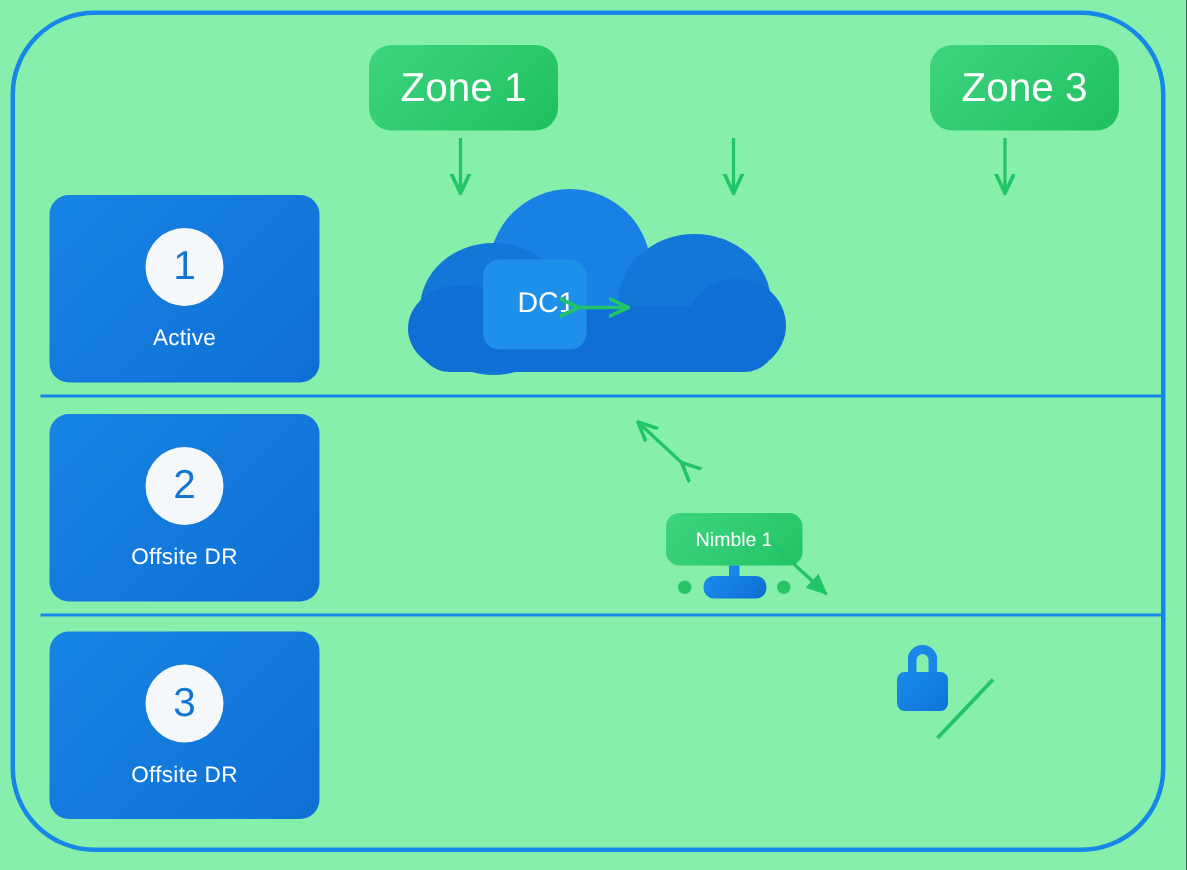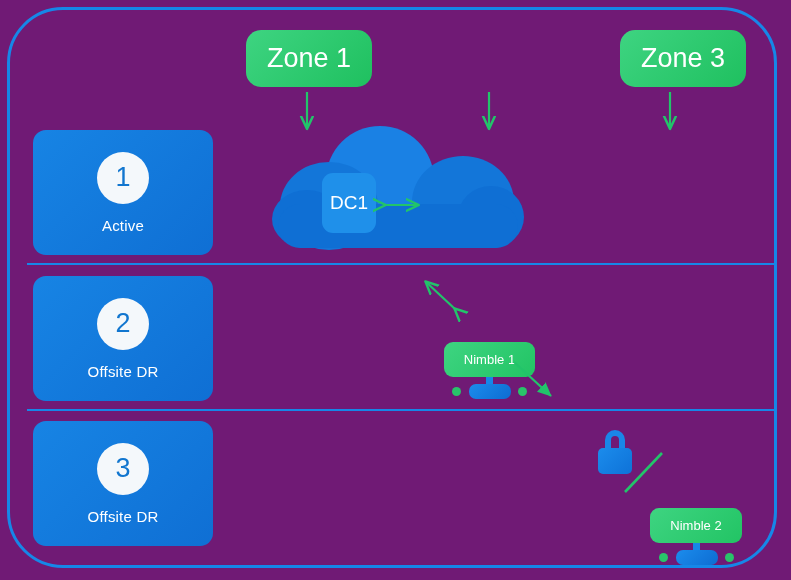--- a/index.html
+++ b/index.html
@@ -4,21 +4,21 @@
 <style>
   html, body {
     margin: 0;
     padding: 0;
     background: #000000;
   }
   #canvas {
     position: relative;
     width: 791px;
     height: 580px;
-    background: #701a75;
+    background: #86efac;
     overflow: hidden;
     font-family: "Liberation Sans", sans-serif;
   }
   
   .outer-frame {
     position: absolute;
     left: 7px;
     top: 7px;
     width: 770px;
     height: 561px;
@@ -136,21 +136,21 @@
     width: 54px;
     height: 60px;
     border-radius: 11px;
     background: #1f90ea;
     color: #ffffff;
     display: flex;
     align-items: center;
     justify-content: center;
     font-size: 19px;
   }
-  .dc-box.dc1 { left: 50px; top: 47px; }
+  .dc-box.dc1 { left: 50px; top: 47px; padding-left: 15px; }
   .dc-box.dc2 { left: 148px; top: 47px; }
 
   
   .nimble {
     position: absolute;
     margin-top: 24px;
   }
   .nimble .box {
     position: absolute;
     left: 0;
@@ -276,29 +276,20 @@
   <div class="nimble n1">
     <div class="box">
       <span>Nimble 1</span>
     </div>
     <div class="stem"></div>
     <div class="pedestal"></div>
     <div class="dot left"></div>
     <div class="dot right"></div>
   </div>
 
-  <div class="nimble n2">
-    <div class="box">
-      <span>Nimble 2</span>
-    </div>
-    <div class="stem"></div>
-    <div class="pedestal"></div>
-    <div class="dot left"></div>
-    <div class="dot right"></div>
-  </div>
 
   <div class="padlock">
     <div class="shackle"></div>
     <div class="body"></div>
   </div>
 
   <svg class="svg-layer" viewBox="0 0 791 580" xmlns="http://www.w3.org/2000/svg">
     <defs>
       <marker id="ah" markerWidth="7" markerHeight="7" refX="5.4" refY="3.1" orient="auto" markerUnits="strokeWidth">
         <path d="M0,0.4 L5.8,3.1 L0,5.8" fill="none" stroke="#22c46a" stroke-width="1.1" stroke-linecap="round" stroke-linejoin="round"></path>

